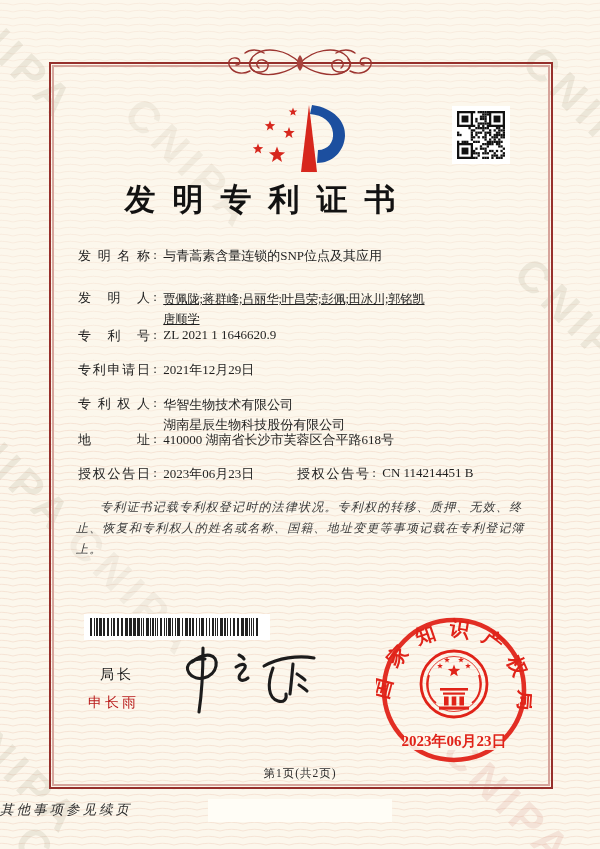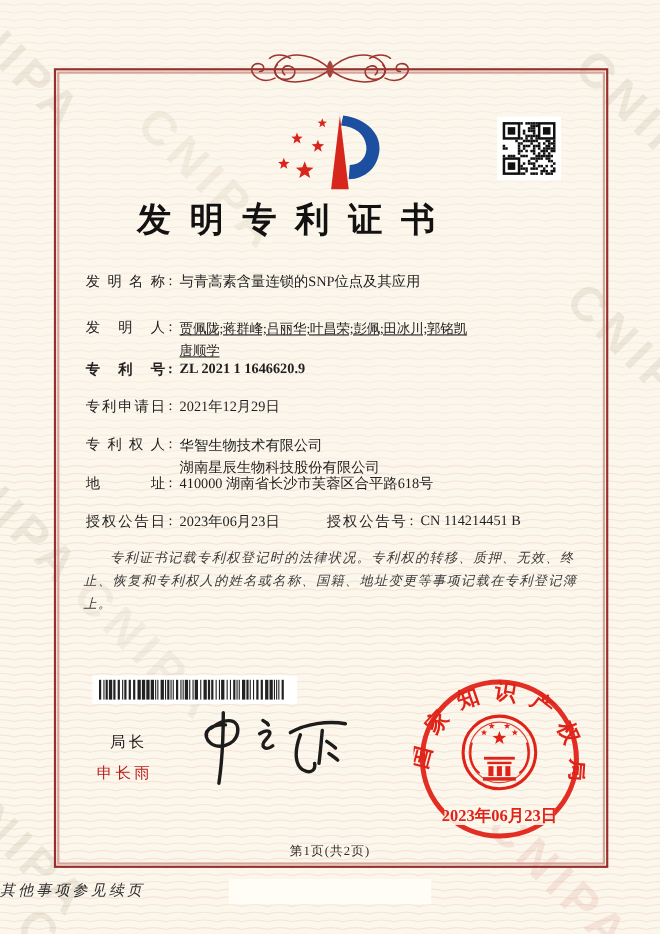--- a/index.html
+++ b/index.html
@@ -380,21 +380,21 @@
       <span class="lbl">发明名称</span><span class="colon">:</span>
       <span class="val">与青蒿素含量连锁的SNP位点及其应用</span>
     </div>
     <div class="frow" style="top:289px;">
       <span class="lbl">发明人</span><span class="colon">:</span>
       <span class="val tight">
         <span class="ln">贾佩陇;蒋群峰;吕丽华;叶昌荣;彭佩;田冰川;郭铭凯</span>
         <span class="ln">唐顺学</span>
       </span>
     </div>
-    <div class="frow" style="top:327px;font-weight:bold;">
+    <div class="frow" style="top:327px;">
       <span class="lbl">专利号</span><span class="colon">:</span>
       <span class="val">ZL 2021 1 1646620.9</span>
     </div>
     <div class="frow" style="top:361px;">
       <span class="lbl">专利申请日</span><span class="colon">:</span>
       <span class="val">2021年12月29日</span>
     </div>
     <div class="frow" style="top:395px;">
       <span class="lbl">专利权人</span><span class="colon">:</span>
       <span class="val">

